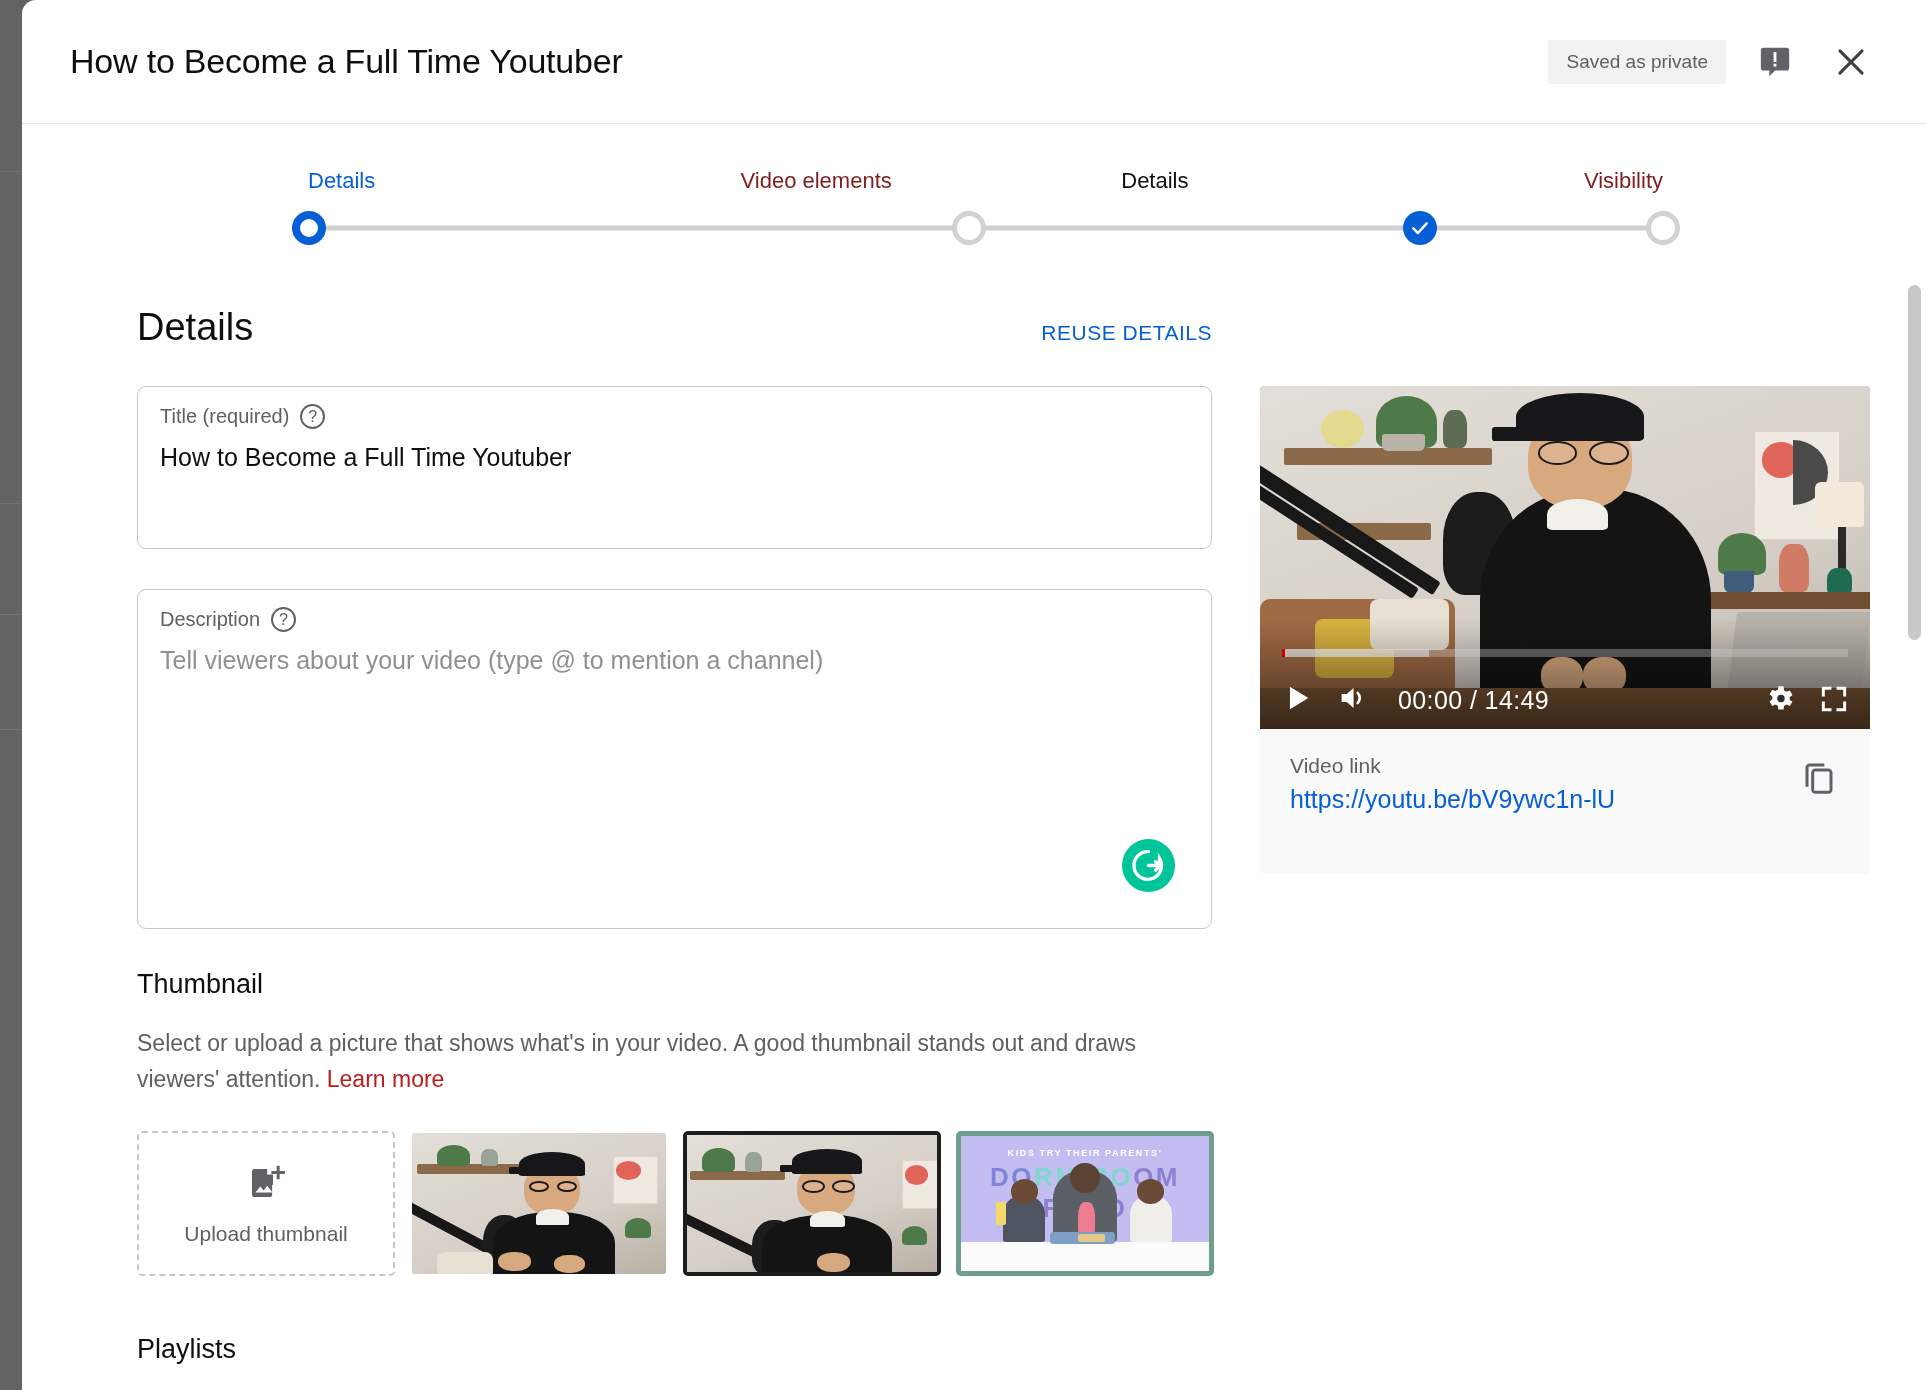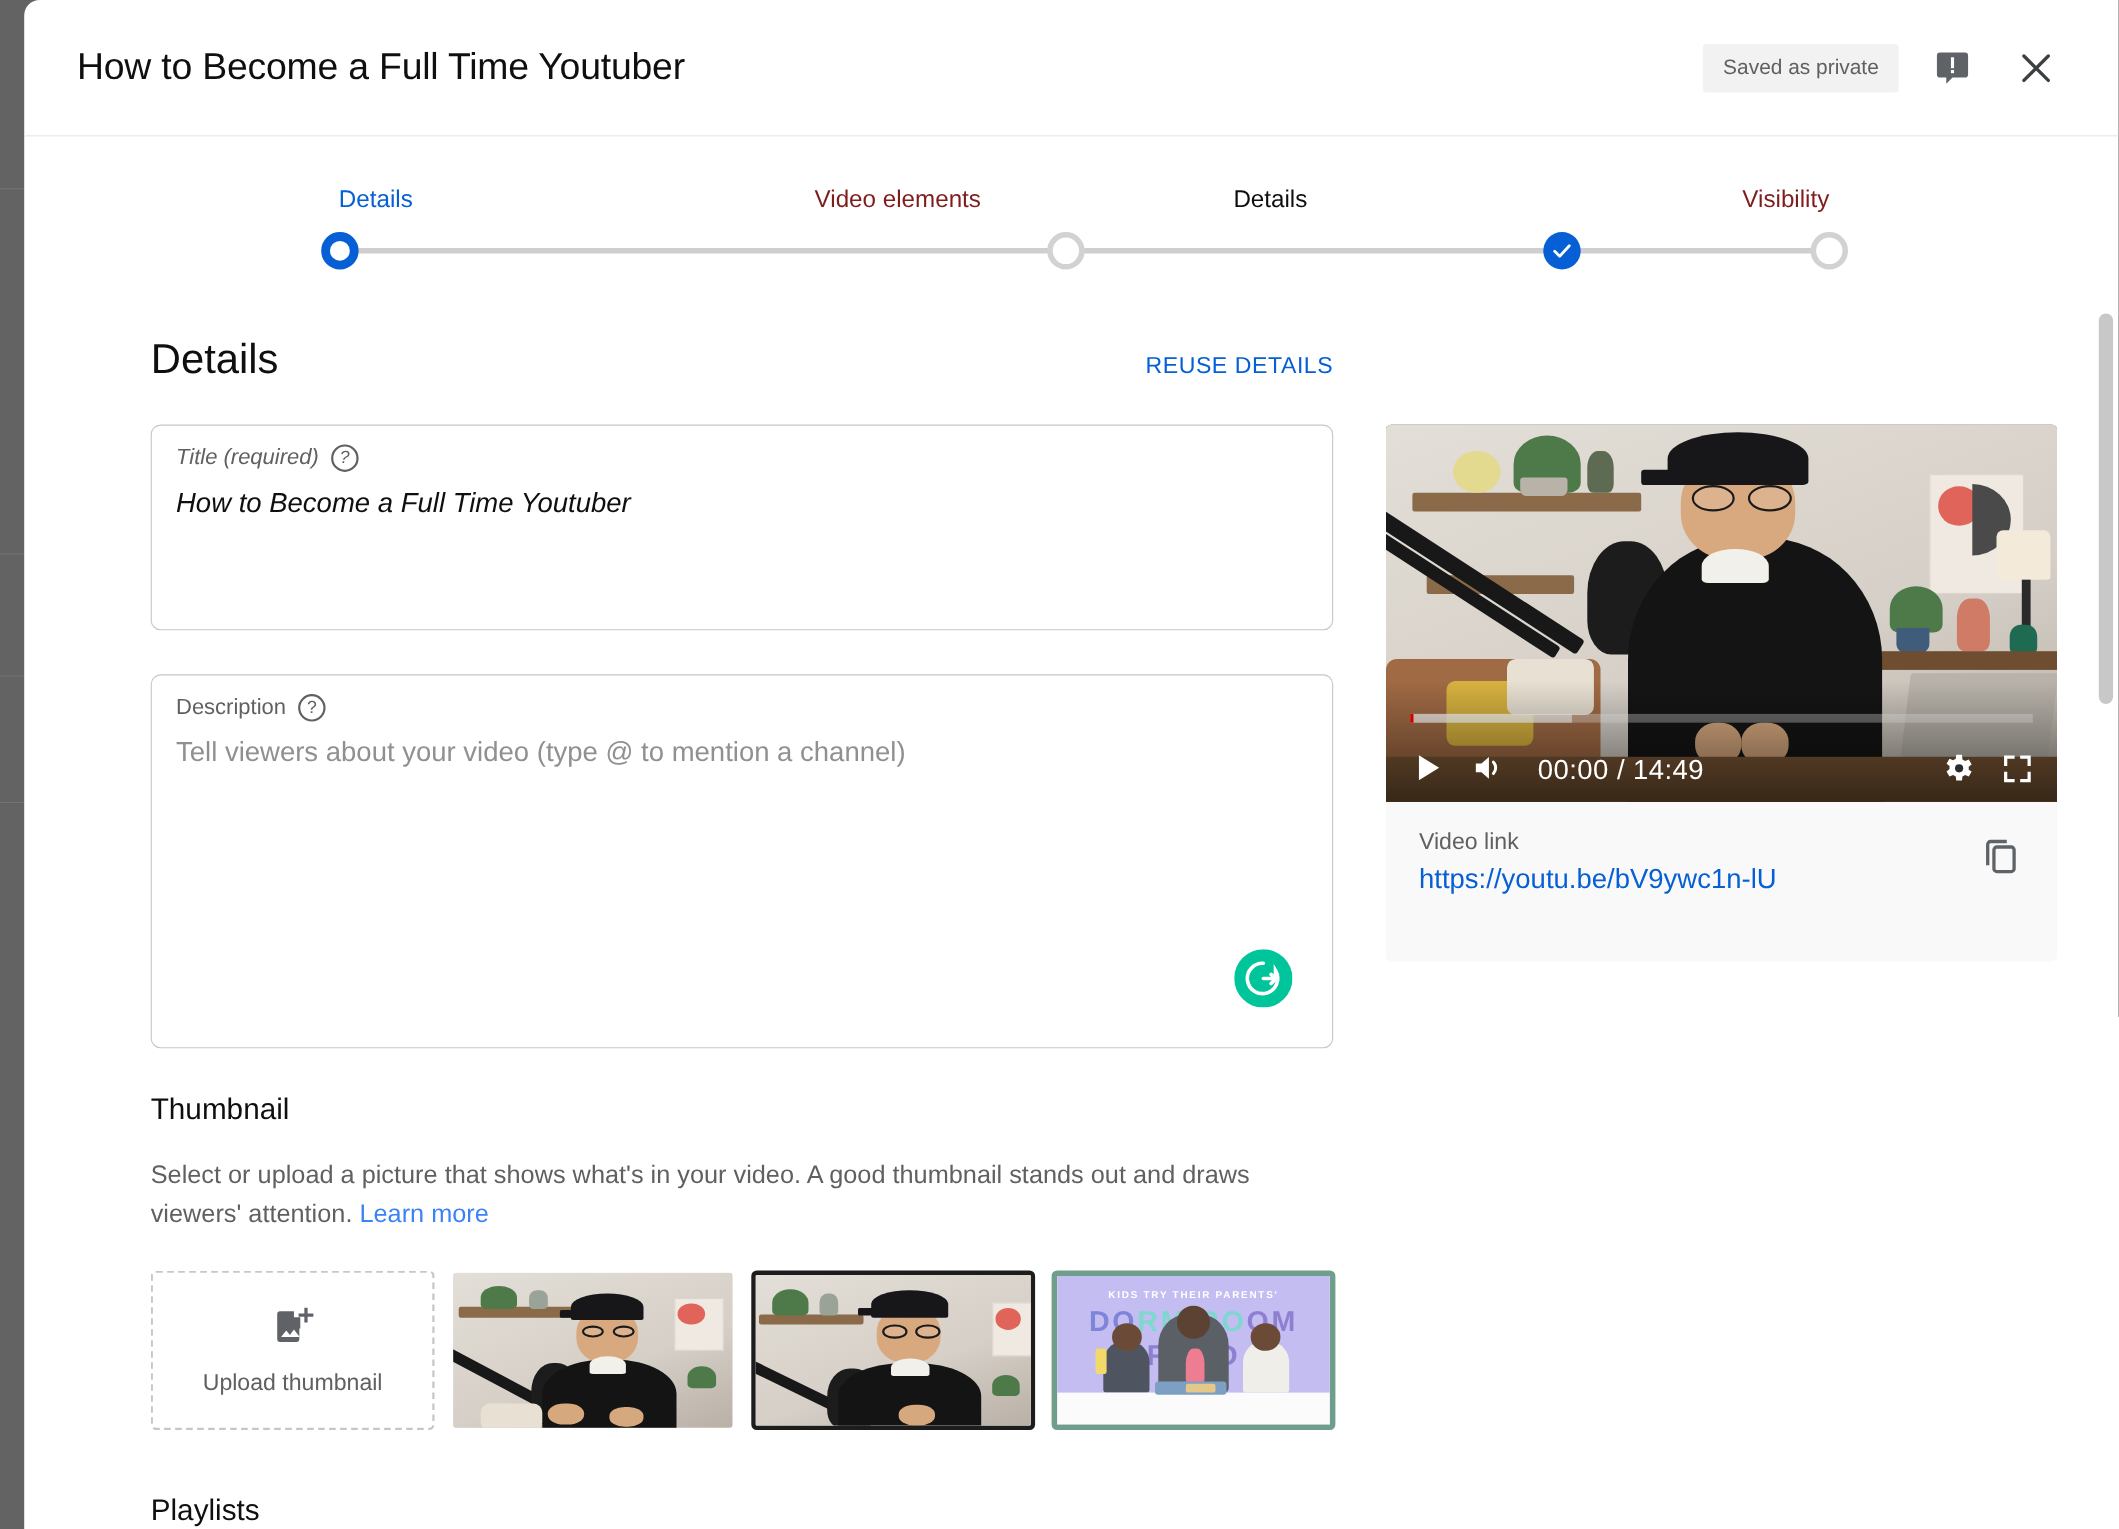--- a/index.html
+++ b/index.html
@@ -209,21 +209,21 @@
   .field-value {
     font-size: 25px;
     color: #0f0f0f;
     line-height: 1.35;
   }
   .field-placeholder {
     font-size: 25px;
     color: #909090;
     line-height: 1.35;
   }
-  .field.title-field  { height: 187px; font-style: italic; }
+  .field.title-field  { height: 163px; }
   .field.desc-field   { height: 340px; }
 
   .grammarly {
     position: absolute;
     right: 36px;
     bottom: 36px;
     width: 53px; height: 53px;
     border-radius: 50%;
     display: flex; align-items: center; justify-content: center;
     cursor: pointer;
@@ -236,21 +236,21 @@
     color: #0f0f0f;
     margin-bottom: 26px;
   }
   .block-desc {
     font-size: 23px;
     color: #606060;
     line-height: 1.55;
     max-width: 1060px;
     margin-bottom: 34px;
   }
-  .inline-link { color: #3b82f6; cursor: pointer; }
+  .inline-link { color: #b91c1c; cursor: pointer; }
 
   .thumb-row {
     display: flex;
     gap: 15px;
     align-items: stretch;
   }
   .thumb {
     width: 258px;
     height: 145px;
     border-radius: 5px;

